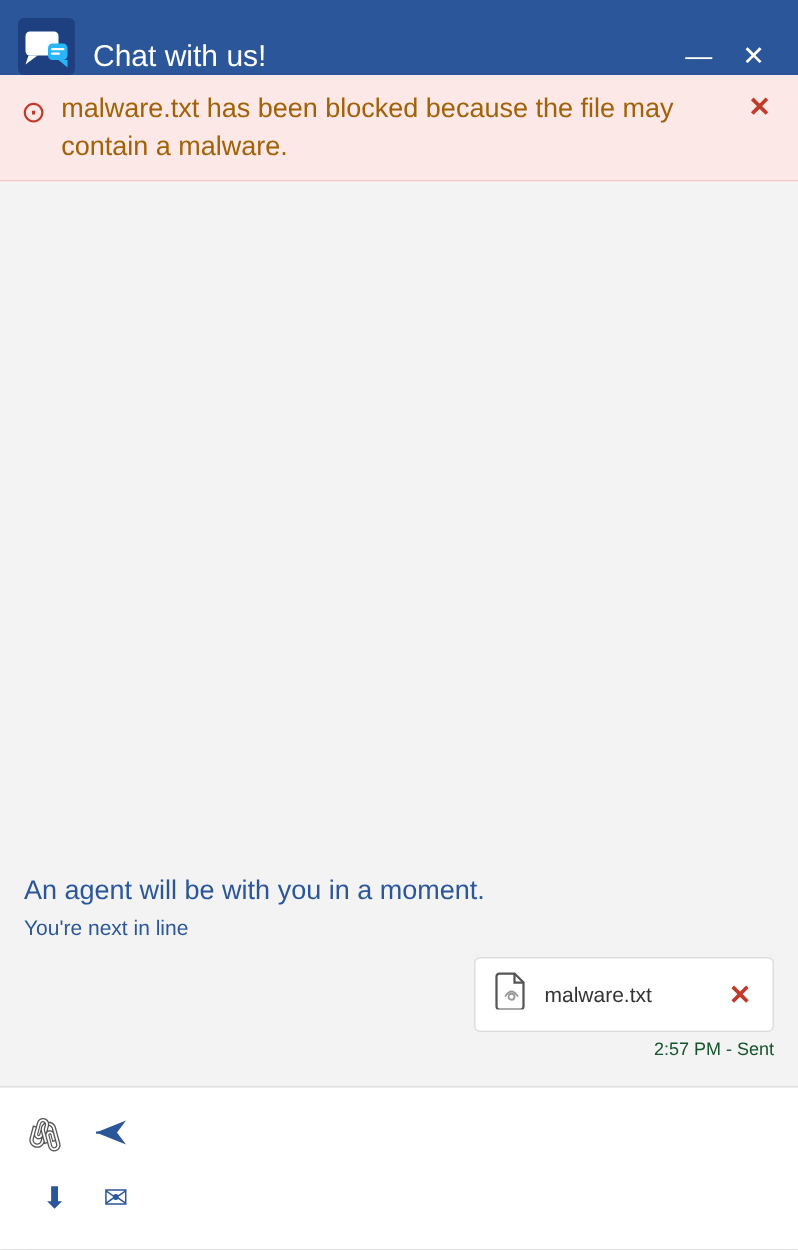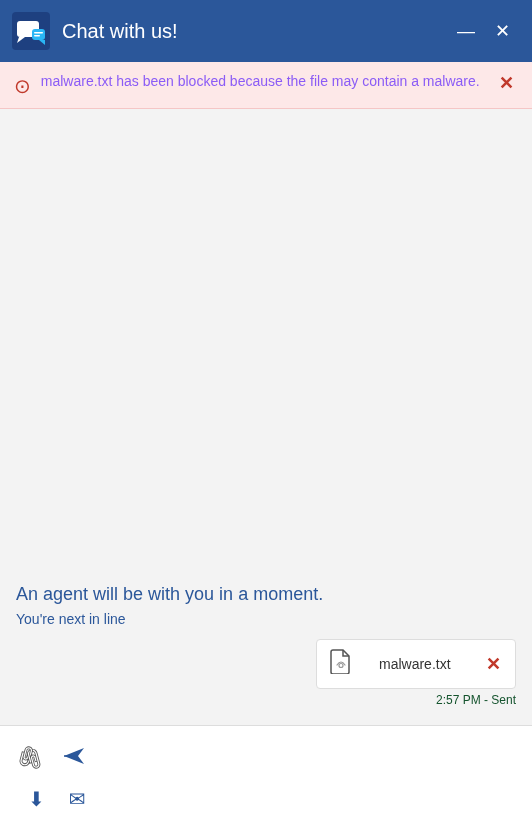--- a/index.html
+++ b/index.html
@@ -15,23 +15,23 @@
       width: 532px;
       height: 833px;
       display: flex;
       flex-direction: column;
       box-shadow: 0 4px 20px rgba(0,0,0,0.3);
       background: #f3f3f3;
     }
     .titlebar {
       background: #2b579a;
       display: flex;
-      align-items: center;
+      align-items: flex-end;
       padding: 0 12px;
-      height: 62px;
+      height: 50px;
       flex-shrink: 0;
     }
     .titlebar-icon {
       width: 38px;
       height: 38px;
       margin-right: 12px;
       flex-shrink: 0;
     }
     .titlebar-title {
       color: white;
@@ -58,22 +58,22 @@
       gap: 10px;
       flex-shrink: 0;
     }
     .warning-icon {
       color: #c0392b;
       font-size: 20px;
       margin-top: 2px;
       flex-shrink: 0;
     }
     .warning-text {
-      color: #8b5cf6;
-      font-size: 14px;
+      color: #a16207;
+      font-size: 18px;
       flex: 1;
       line-height: 1.4;
     }
     .warning-close {
       color: #c0392b;
       font-size: 18px;
       cursor: pointer;
       flex-shrink: 0;
       background: none;
       border: none;
@@ -107,21 +107,21 @@
       justify-content: flex-end;
       margin-bottom: 4px;
     }
     .file-attachment {
       background: white;
       border: 1px solid #ddd;
       border-radius: 4px;
       display: flex;
       align-items: center;
       padding: 8px 12px;
-      gap: 26px;
+      gap: 10px;
       min-width: 200px;
     }
     .file-icon {
       font-size: 22px;
       color: #555;
     }
     .file-name {
       font-size: 14px;
       color: #333;
       flex: 1;

